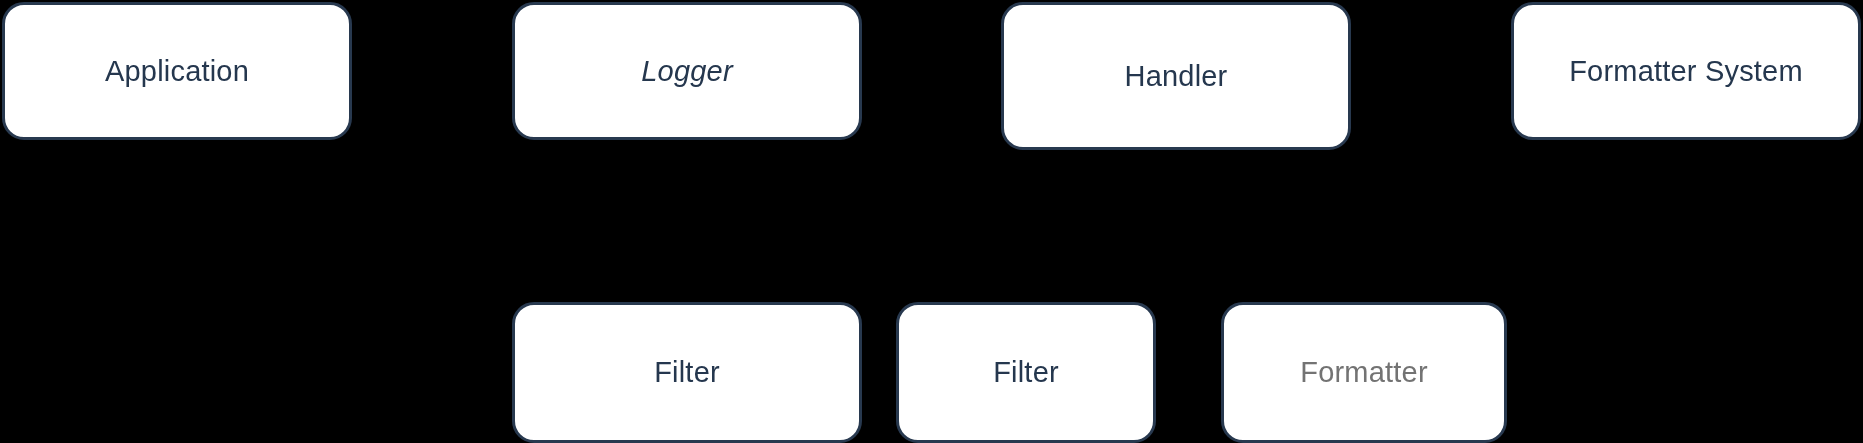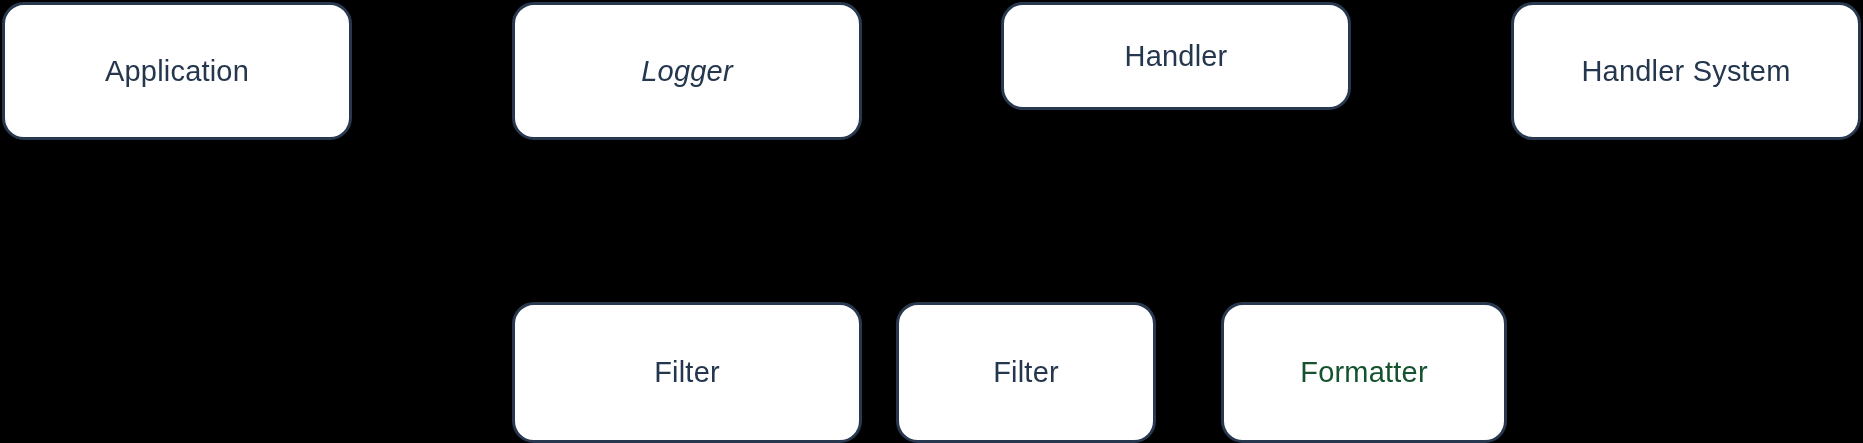--- a/index.html
+++ b/index.html
@@ -39,28 +39,28 @@
 </head>
 <body>
 
 <div id="canvas">
     <div class="node" style="left: 2px; top: 2px; width: 350px; height: 138px; background: rgb(255, 255, 255); border-color: rgb(40, 57, 79);">
       <span class="node-label" style="color: rgb(37, 55, 78);">Application</span>
     </div>
     <div class="node" style="left: 512px; top: 2px; width: 350px; height: 138px; background: rgb(255, 255, 255); border-color: rgb(40, 57, 79); font-style: italic;">
       <span class="node-label" style="color: rgb(37, 55, 78);">Logger</span>
     </div>
-    <div class="node" style="left: 1001px; top: 2px; width: 350px; height: 108px; background: rgb(255, 255, 255); border-color: rgb(40, 57, 79);">
+    <div class="node" style="left: 1001px; top: 2px; width: 350px; height: 148px; background: rgb(255, 255, 255); border-color: rgb(40, 57, 79);">
       <span class="node-label" style="color: rgb(37, 55, 78);">Handler</span>
     </div>
     <div class="node" style="left: 1511px; top: 2px; width: 350px; height: 138px; background: rgb(255, 255, 255); border-color: rgb(40, 57, 79);">
-      <span class="node-label" style="color: rgb(37, 55, 78);">Handler System</span>
+      <span class="node-label" style="color: rgb(37, 55, 78);">Formatter System</span>
     </div>
     <div class="node" style="left: 512px; top: 302px; width: 350px; height: 141px; background: rgb(255, 255, 255); border-color: rgb(40, 57, 79);">
       <span class="node-label" style="color: rgb(37, 55, 78);">Filter</span>
     </div>
     <div class="node" style="left: 896px; top: 302px; width: 260px; height: 141px; background: rgb(255, 255, 255); border-color: rgb(40, 57, 79);">
       <span class="node-label" style="color: rgb(37, 55, 78);">Filter</span>
     </div>
     <div class="node" style="left: 1221px; top: 302px; width: 286px; height: 141px; background: rgb(255, 255, 255); border-color: rgb(40, 57, 79);">
-      <span class="node-label" style="color: #14532d;">Formatter</span>
+      <span class="node-label" style="color: #737373;">Formatter</span>
     </div>
   </div>
 
 </body></html>

